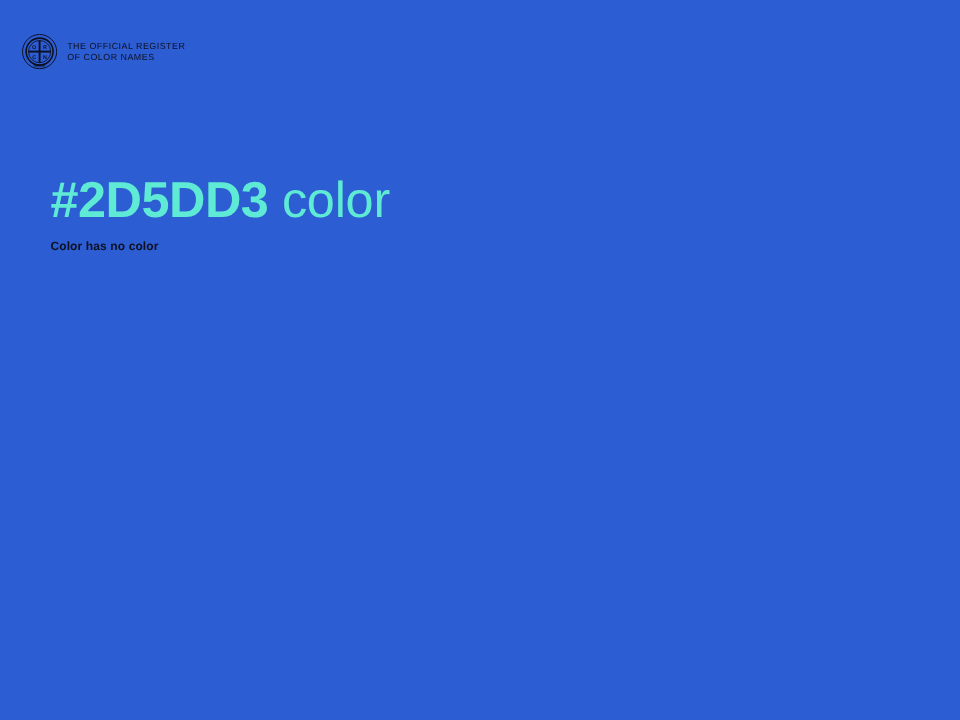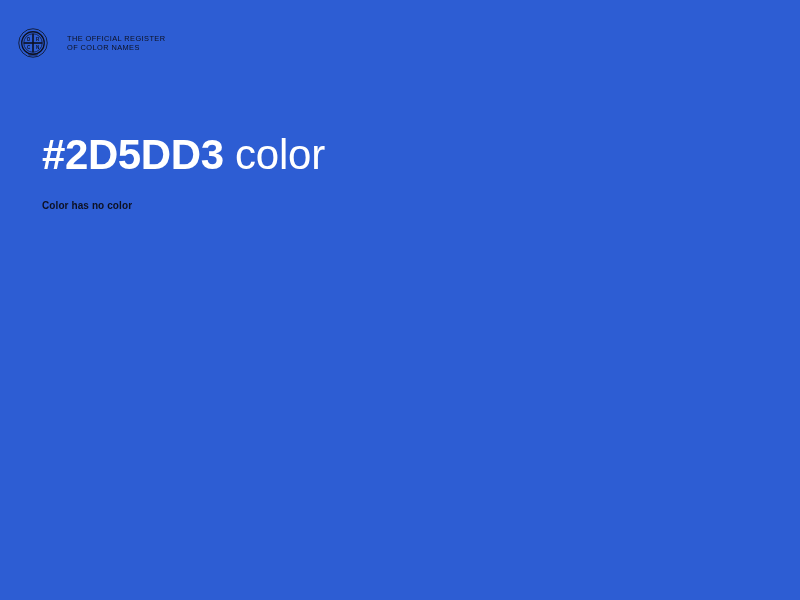--- a/index.html
+++ b/index.html
@@ -22,21 +22,21 @@
     -webkit-font-smoothing: antialiased;
   }
 
   
   .brand {
     position: absolute;
     left: 18px;
     top: 28px;
     display: flex;
     align-items: center;
-    gap: 19px;
+    gap: 8px;
   }
 
   .seal {
     width: 30px;
     height: 30px;
     flex: 0 0 30px;
     display: block;
   }
 
   .wordmark {
@@ -49,23 +49,23 @@
     letter-spacing: 0.42px;
     font-weight: 400;
     white-space: nowrap;
     text-transform: uppercase;
   }
 
   
   .headline {
     position: absolute;
     left: 42px;
-    top: 130px;
+    top: 142px;
     margin: 0;
-    color: #ffffff;
+    color: #5eead4;
     font-size: 42px;
     line-height: 50px;
     font-weight: 700;
     letter-spacing: -0.4px;
     white-space: nowrap;
     text-align: center;
   }
 
   .headline .hex {
     font-weight: 700;

